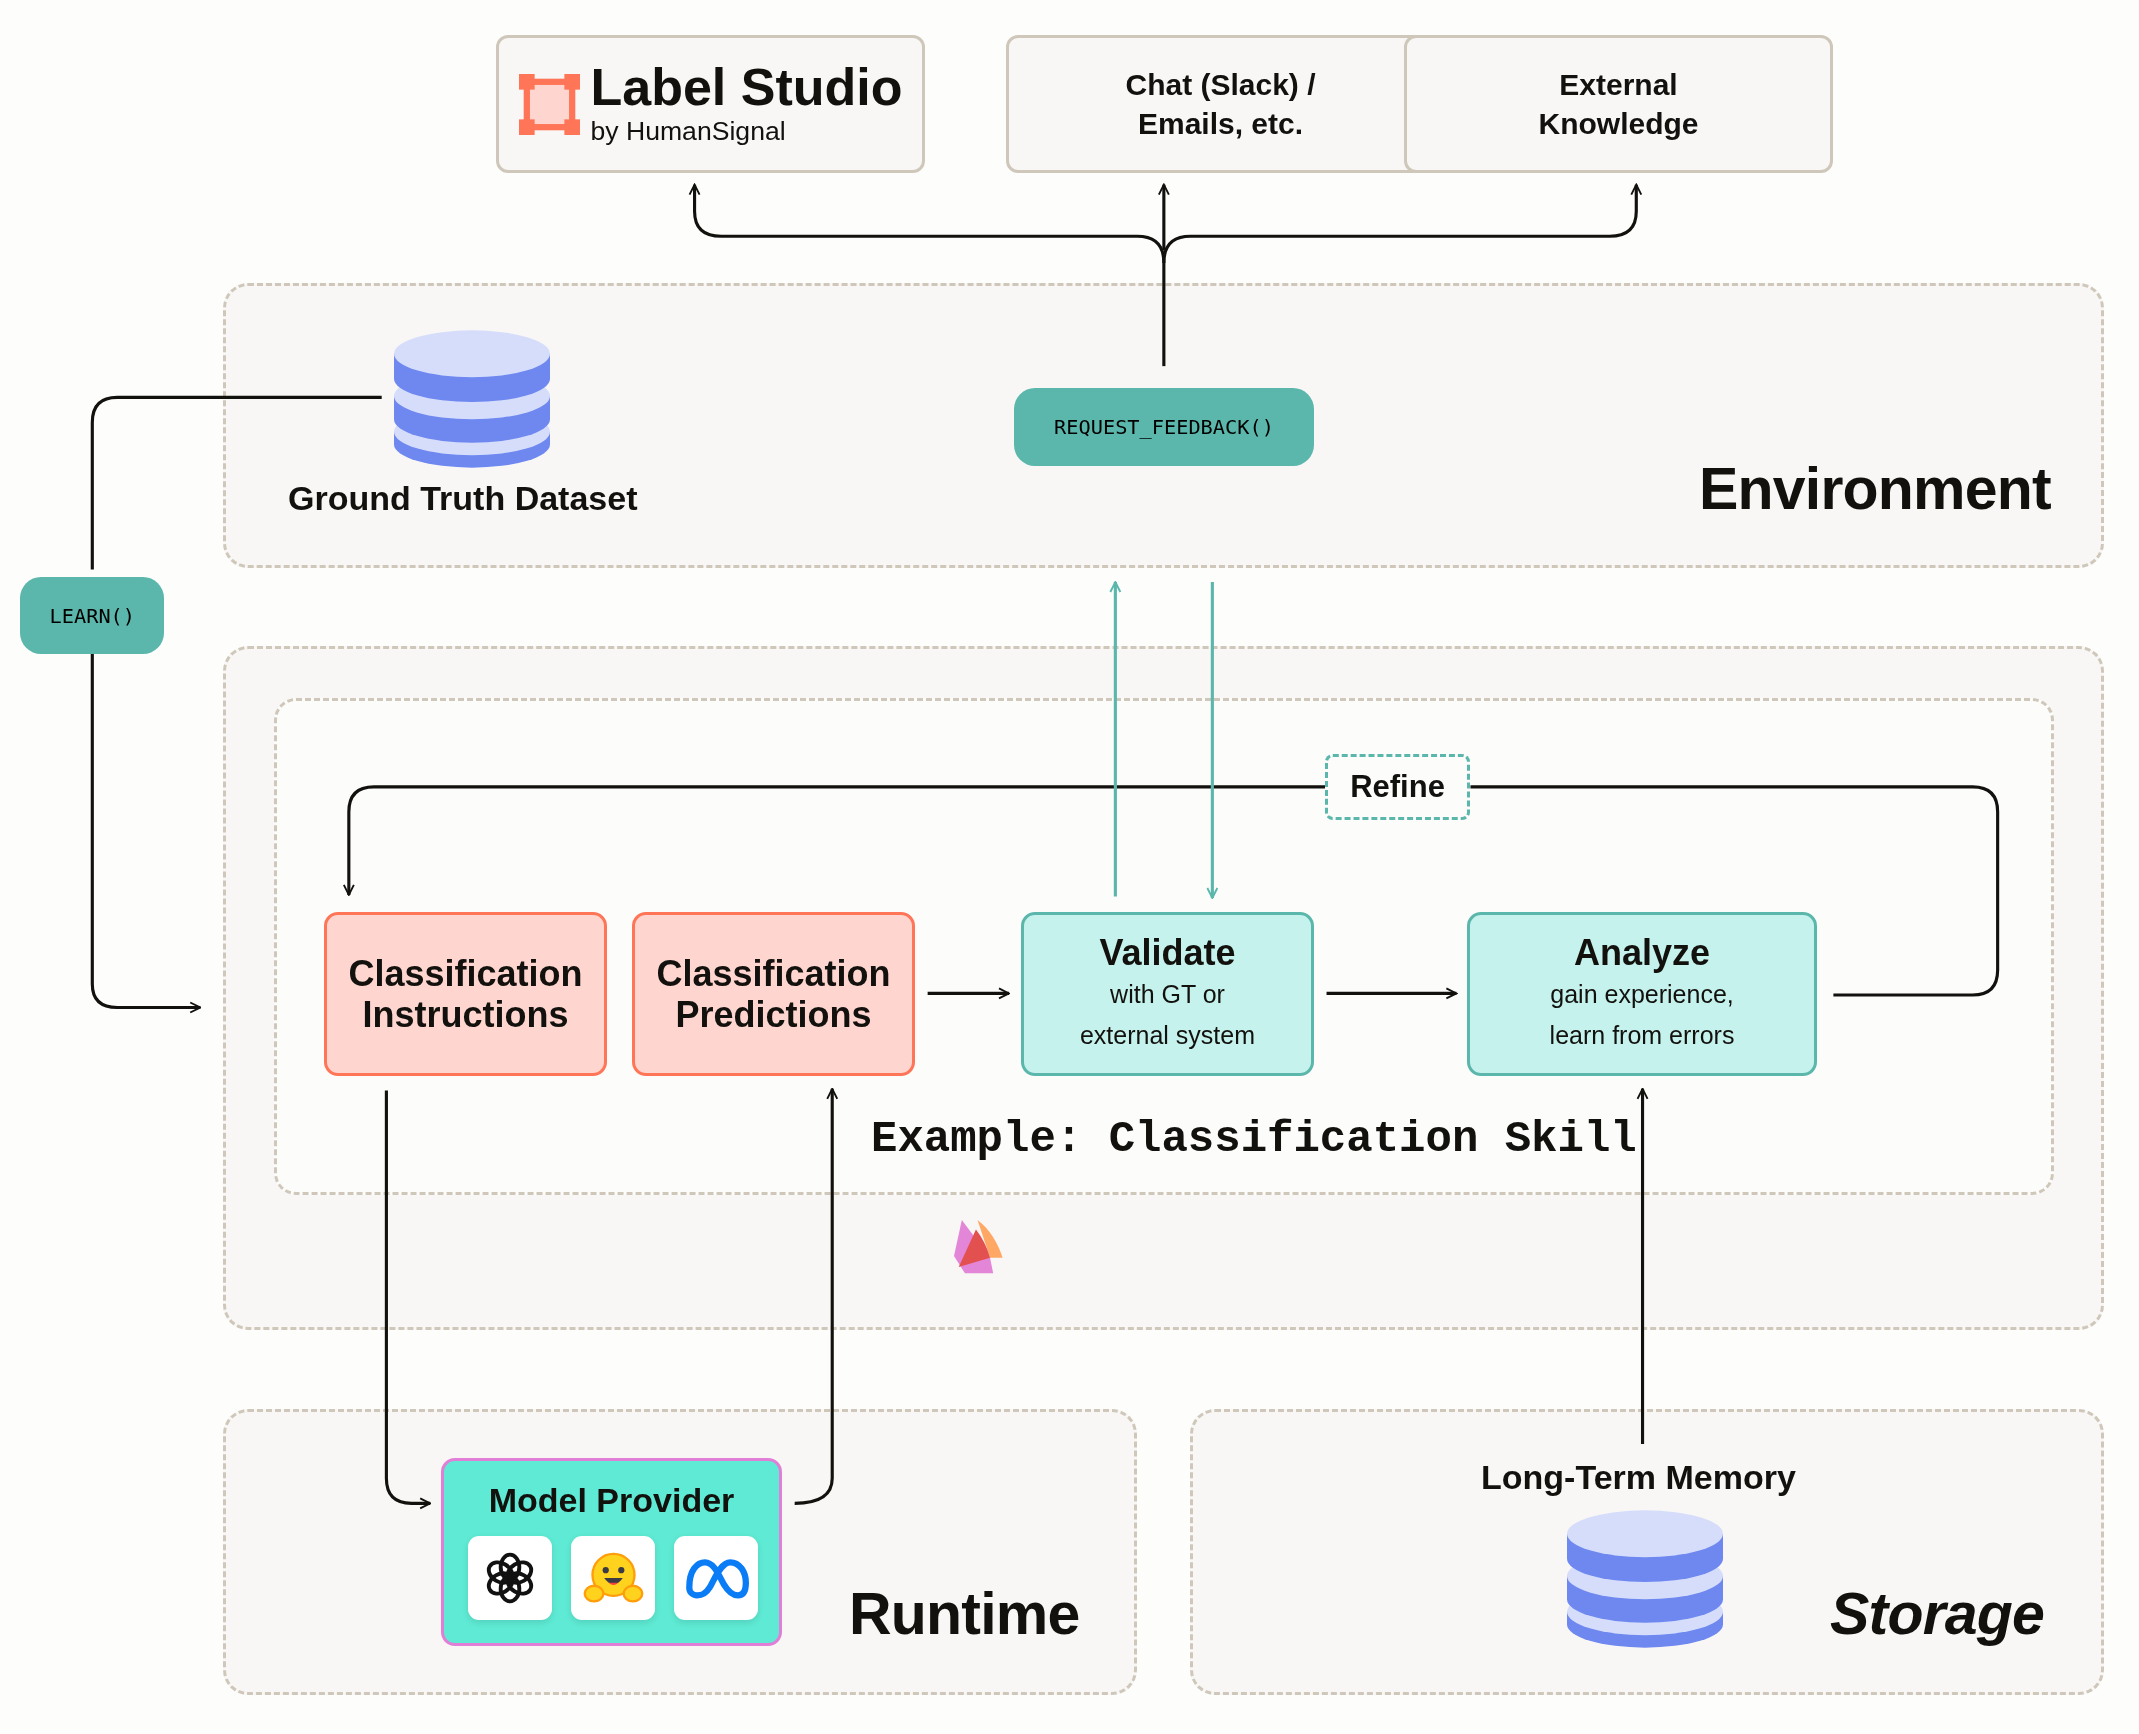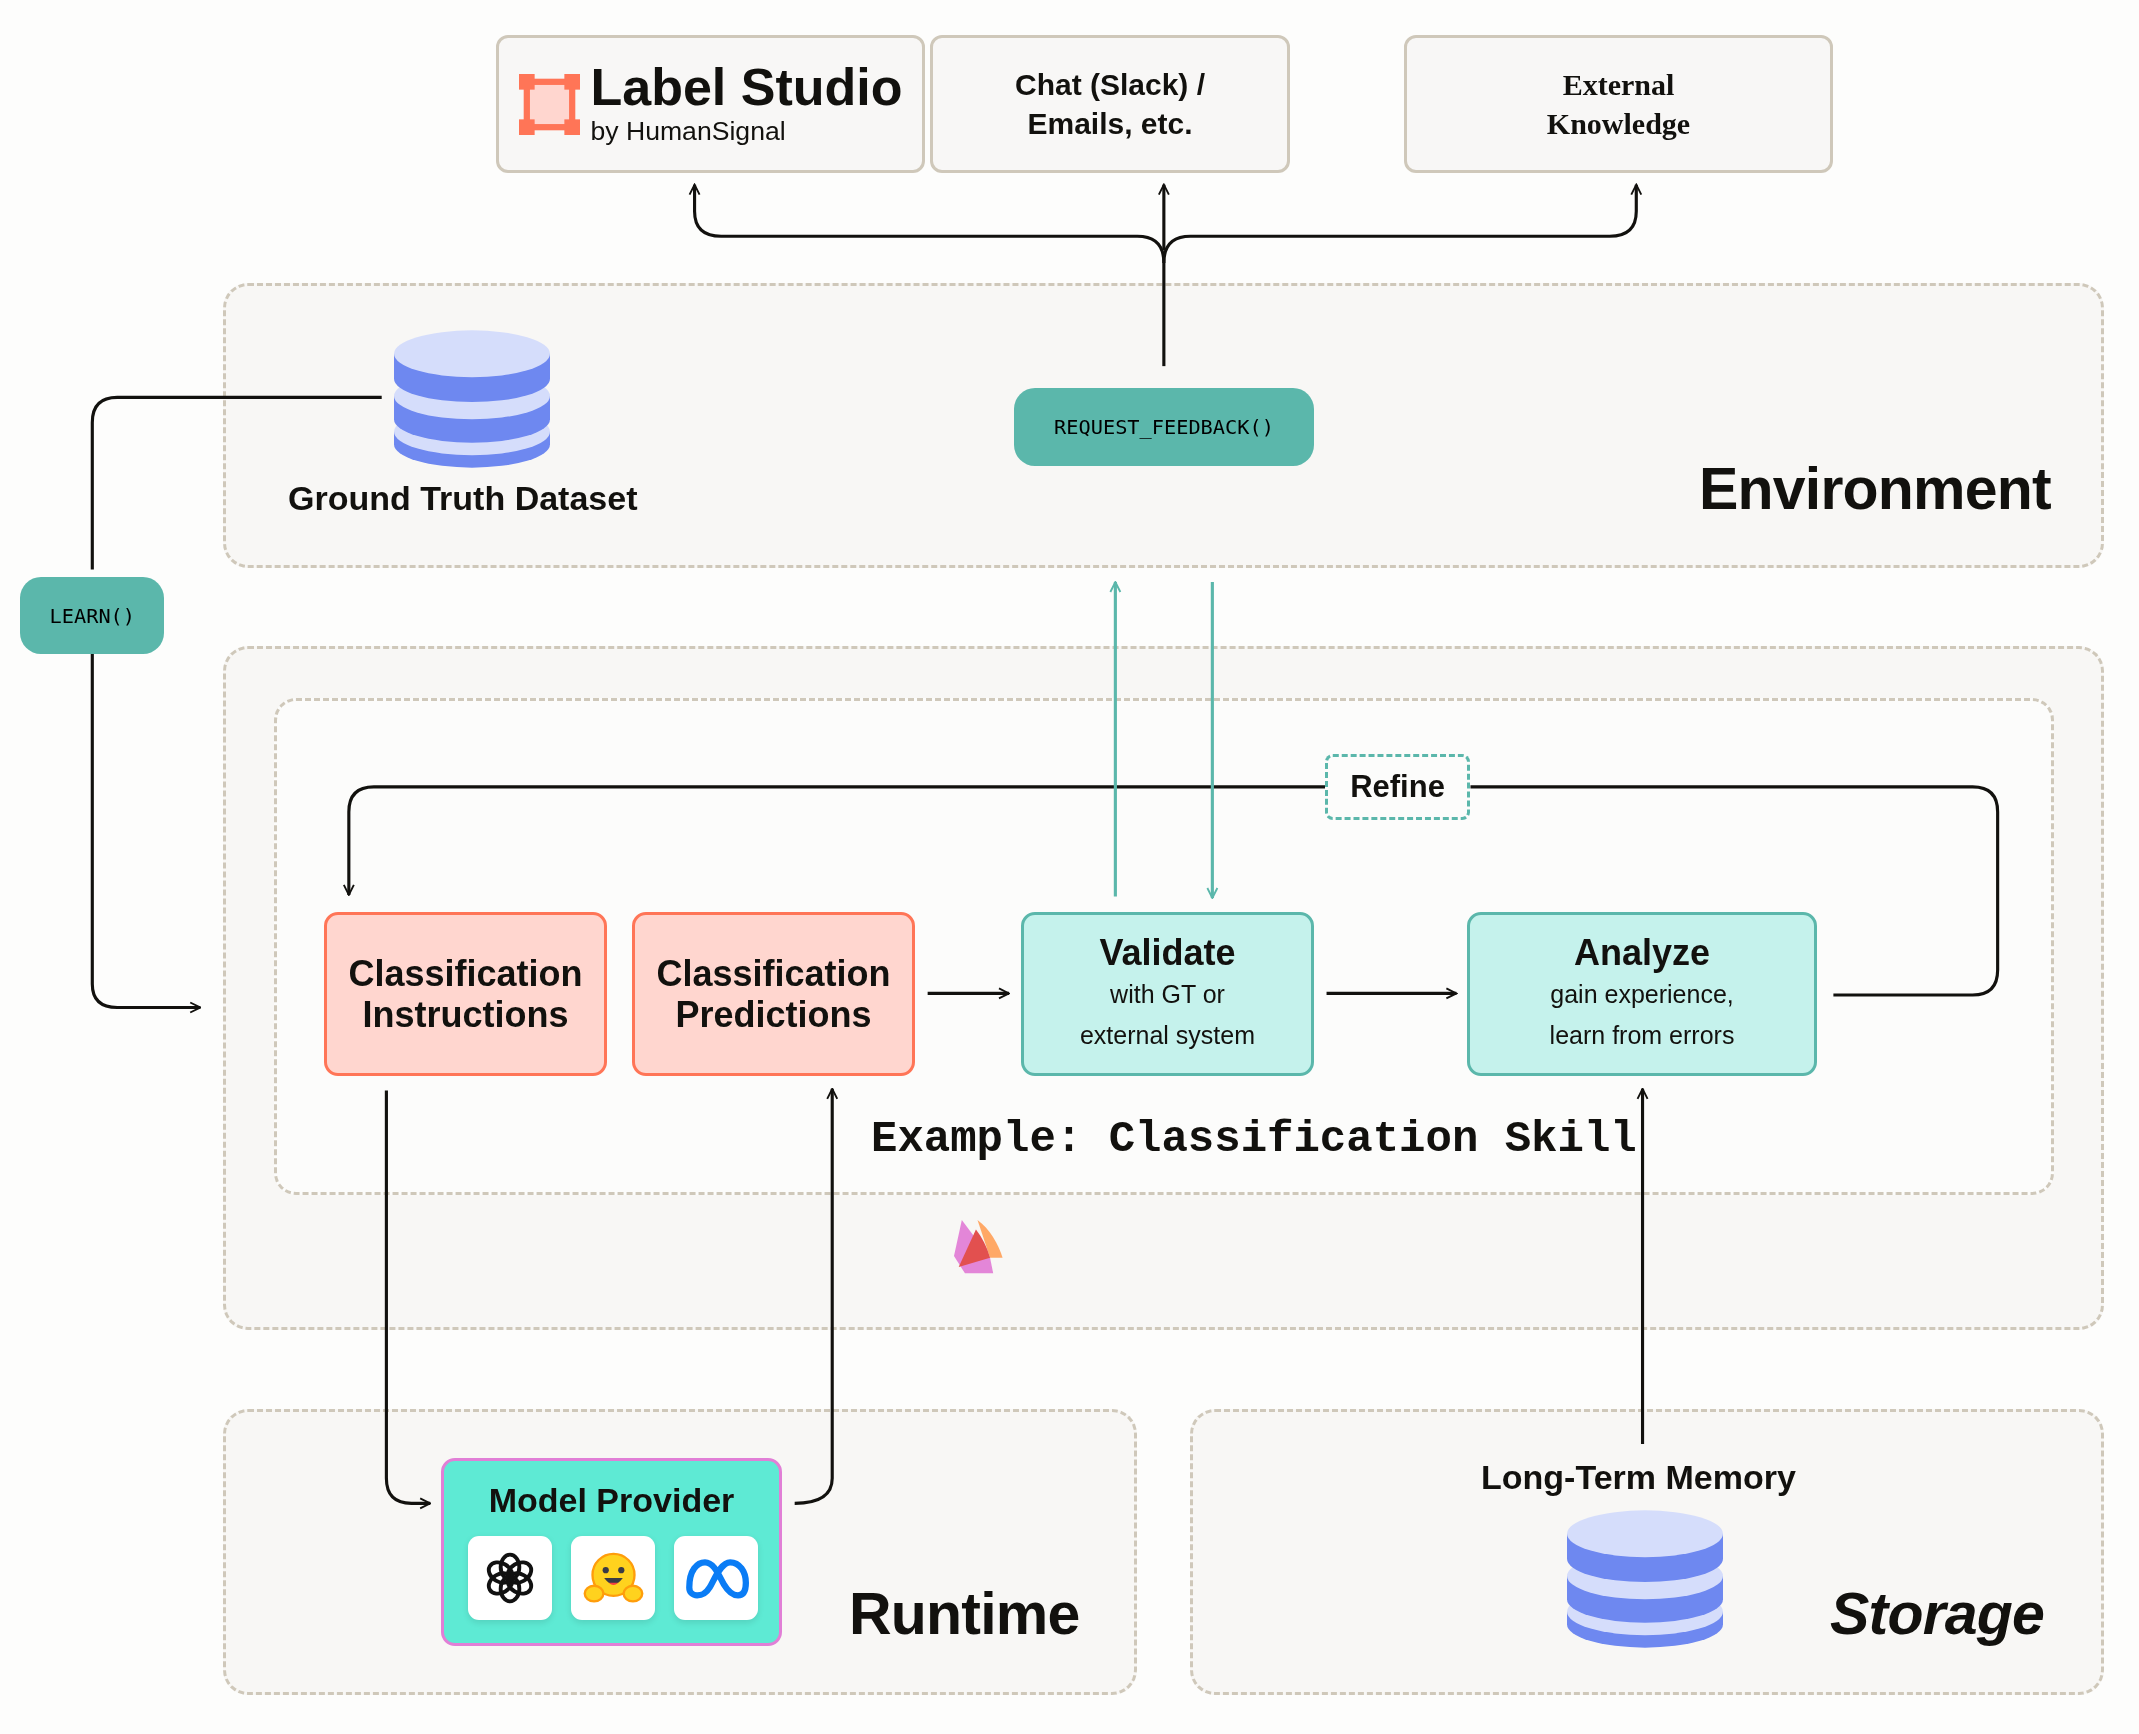--- a/index.html
+++ b/index.html
@@ -81,27 +81,27 @@
       <rect x="58" y="0" width="20" height="20" fill="#ff7557"></rect>
       <rect x="0" y="58" width="20" height="20" fill="#ff7557"></rect>
       <rect x="58" y="58" width="20" height="20" fill="#ff7557"></rect>
     </svg>
     <div style="text-align:left;">
       <div style="font-size:52px;font-weight:600;line-height:55px;">Label Studio</div>
       <div style="font-size:26.6px;font-weight:400;line-height:33px;">by HumanSignal</div>
     </div>
   </div>
 </div>
-<div class="top-card" style="left:930px;top:35px;width:360px;height:138px;">
+<div class="top-card" style="left:1006px;top:35px;width:429px;height:138px;">
   <div>
       <div>Chat (Slack) /</div>
        <div>Emails, etc.</div>
     </div>
 </div>
-<div class="top-card" style="left:1404px;top:35px;width:429px;height:138px;font-family:Liberation Serif, serif;">
+<div class="top-card" style="left:1404px;top:35px;width:429px;height:138px;">
   <div>
       <div>External</div>
        <div>Knowledge</div>
     </div>
 </div>
 
 <svg class="abs" style="left:394px;top:330px;" width="156" height="138" viewBox="0 0 200 176">
   <g>
     <path d="M0 130 L0 146 A100 30 0 0 0 200 146 L200 130 Z" fill="#6e88f0"></path>
     <ellipse cx="100" cy="130" rx="100" ry="30" fill="#d5ddfb"></ellipse>

